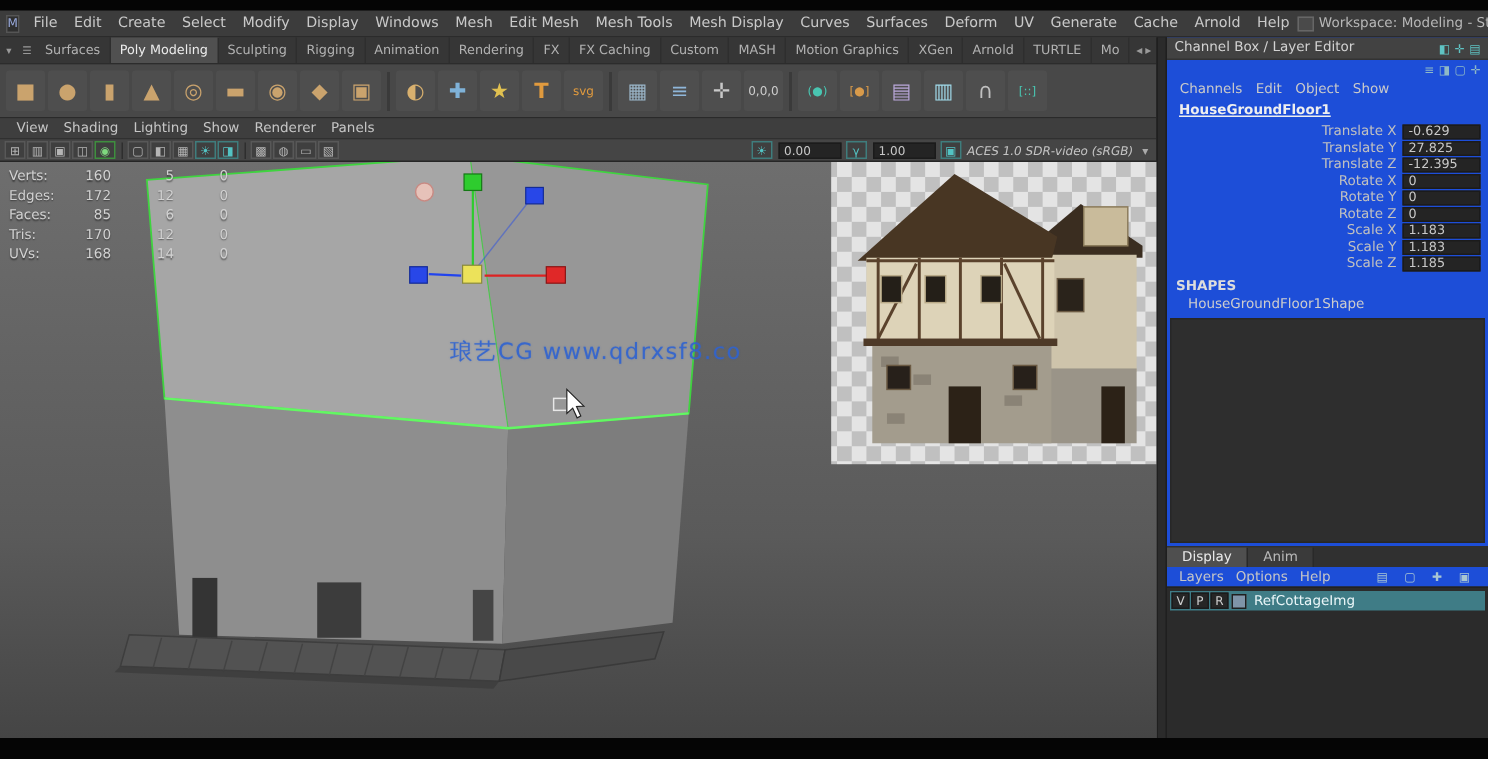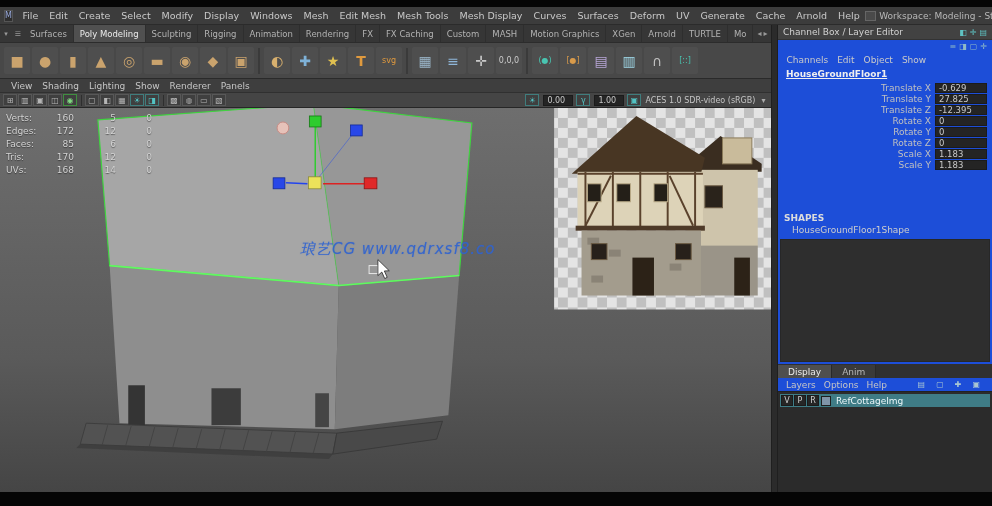--- a/index.html
+++ b/index.html
@@ -37,47 +37,47 @@
 
   
   .vpmenu{height:14px;background:#3e3e3e;border-bottom:1px solid #303030;display:flex;align-items:center;font-size:9px;color:#c6c6c6;padding:0 6px;}
   .vpmenu span{padding:0 5px;}
   .vptoolbar{height:15px;background:#454545;border-bottom:1px solid #262626;display:flex;align-items:center;padding:0 3px;font-size:8px;color:#aaa;}
   .ticon{width:14px;height:12px;border:1px solid #585858;background:#3f3f3f;display:flex;align-items:center;justify-content:center;margin-right:1px;font-size:8px;color:#b5b5b5;}
   .ticon.teal{color:#53c3c3;border-color:#3f7d7d;}
   .ticon.green{border-color:#3f8f3f;color:#7fd87f;}
   .tsep{width:1px;height:11px;background:#2e2e2e;margin:0 3px;}
   .tright{margin-left:auto;display:flex;align-items:center;gap:3px;}
-  .tfield{width:30px;height:11px;background:#242424;border:1px solid #1b1b1b;color:#c8c8c8;font-size:8px;padding:0 3px;display:flex;align-items:center;}
-  .aceslabel{color:#c4c4c4;font-size:8px;}
+  .tfield{width:42px;height:11px;background:#242424;border:1px solid #1b1b1b;color:#c8c8c8;font-size:8px;padding:0 3px;display:flex;align-items:center;}
+  .aceslabel{color:#c4c4c4;font-size:8px;font-style:italic;}
   .tcaret{color:#aaa;font-size:8px;padding:0 3px;}
 
   
   .scene{position:relative;flex:1;overflow:hidden;background:#5c5c5c;}
   .scene svg{position:absolute;inset:0;width:100%;height:100%;}
   .hud{position:absolute;left:6px;top:4px;font-size:9px;line-height:13px;color:#d2d2d2;text-shadow:0 1px 1px rgba(0,0,0,.45);}
   .hudrow{display:flex;}
   .hudrow .l{width:36px;}
   .hudrow .c1{width:32px;text-align:right;}
   .hudrow .c2{width:42px;text-align:right;}
   .hudrow .c3{width:36px;text-align:right;}
-  .watermark{position:absolute;left:300px;top:132px;width:300px;font-size:15px;letter-spacing:1px;color:rgba(47,99,208,0.85);text-shadow:0 0 1px rgba(47,99,208,.5);white-space:nowrap;font-style:italic;}
+  .watermark{position:absolute;left:300px;top:117px;width:300px;font-size:15px;letter-spacing:1px;color:rgba(47,99,208,0.85);text-shadow:0 0 1px rgba(47,99,208,.5);white-space:nowrap;}
 
   
   .cbheader{height:15px;background:#424242;display:flex;align-items:center;padding:0 5px;color:#d2d2d2;border-bottom:1px solid #333;}
   .cbheader .hicons{margin-left:auto;display:flex;gap:3px;font-size:8px;color:#5fc3c3;}
   .cbsub{height:13px;display:flex;justify-content:flex-end;align-items:center;gap:3px;padding:0 5px;font-size:8px;color:#8fb9c6;}
   .cbmenus{height:14px;display:flex;align-items:center;padding:0 4px;color:#cacaca;}
   .cbmenus span{padding:0 4.5px;}
   .objname{font-weight:bold;color:#efefef;padding:2px 0 2px 8px;height:14px;text-decoration:underline;}
   .attrs{padding-top:1px;}
   .attr{display:flex;align-items:center;height:11px;}
   .attr .al{flex:1;text-align:right;padding-right:4px;color:#c0c0c0;white-space:nowrap;}
   .attr .av{width:52px;height:10px;background:#242424;border:1px solid #1b1b1b;color:#c9c9c9;font-size:8.5px;line-height:8px;padding:0 3px;margin-right:5px;}
-  .shapes{font-weight:bold;color:#dcdcdc;padding:5px 0 1px 6px;margin-top:38px;}
+  .shapes{font-weight:bold;color:#dcdcdc;padding:5px 0 1px 6px;}
   .shapename{color:#cdcdcd;padding:1px 0 2px 14px;}
   .cbvoid{flex:1;background:#2e2e2e;border:1px solid #272727;margin:2px;}
 
   
   .letabs{height:14px;background:#303030;display:flex;align-items:flex-end;}
   .letab{padding:2px 10px 1px 10px;background:#3a3a3a;color:#b8b8b8;border-right:1px solid #292929;font-size:9px;}
   .letab.active{background:#4f4f4f;color:#eaeaea;}
   .lemenus{height:13px;display:flex;align-items:center;padding:0 4px;color:#c6c6c6;justify-content:space-between;}
   .lemenus span{padding:0 4px;}
   .leicons{margin-left:auto;display:flex;gap:3px;font-size:8px;color:#a9c6d2;}
@@ -409,20 +409,24 @@
             <span class="av">0</span>
           </div>
         <div class="attr">
             <span class="al">Scale X</span>
             <span class="av">1.183</span>
           </div>
         <div class="attr">
             <span class="al">Scale Y</span>
             <span class="av">1.183</span>
           </div>
+        <div class="attr">
+            <span class="al">Scale Z</span>
+            <span class="av">1.185</span>
+          </div>
       </div>
 
       <div class="shapes">SHAPES</div>
       <div class="shapename">HouseGroundFloor1Shape</div>
 
       <div class="cbvoid"></div>
 
       <div class="letabs">
         <span class="letab active">Display</span>
         <span class="letab">Anim</span>

